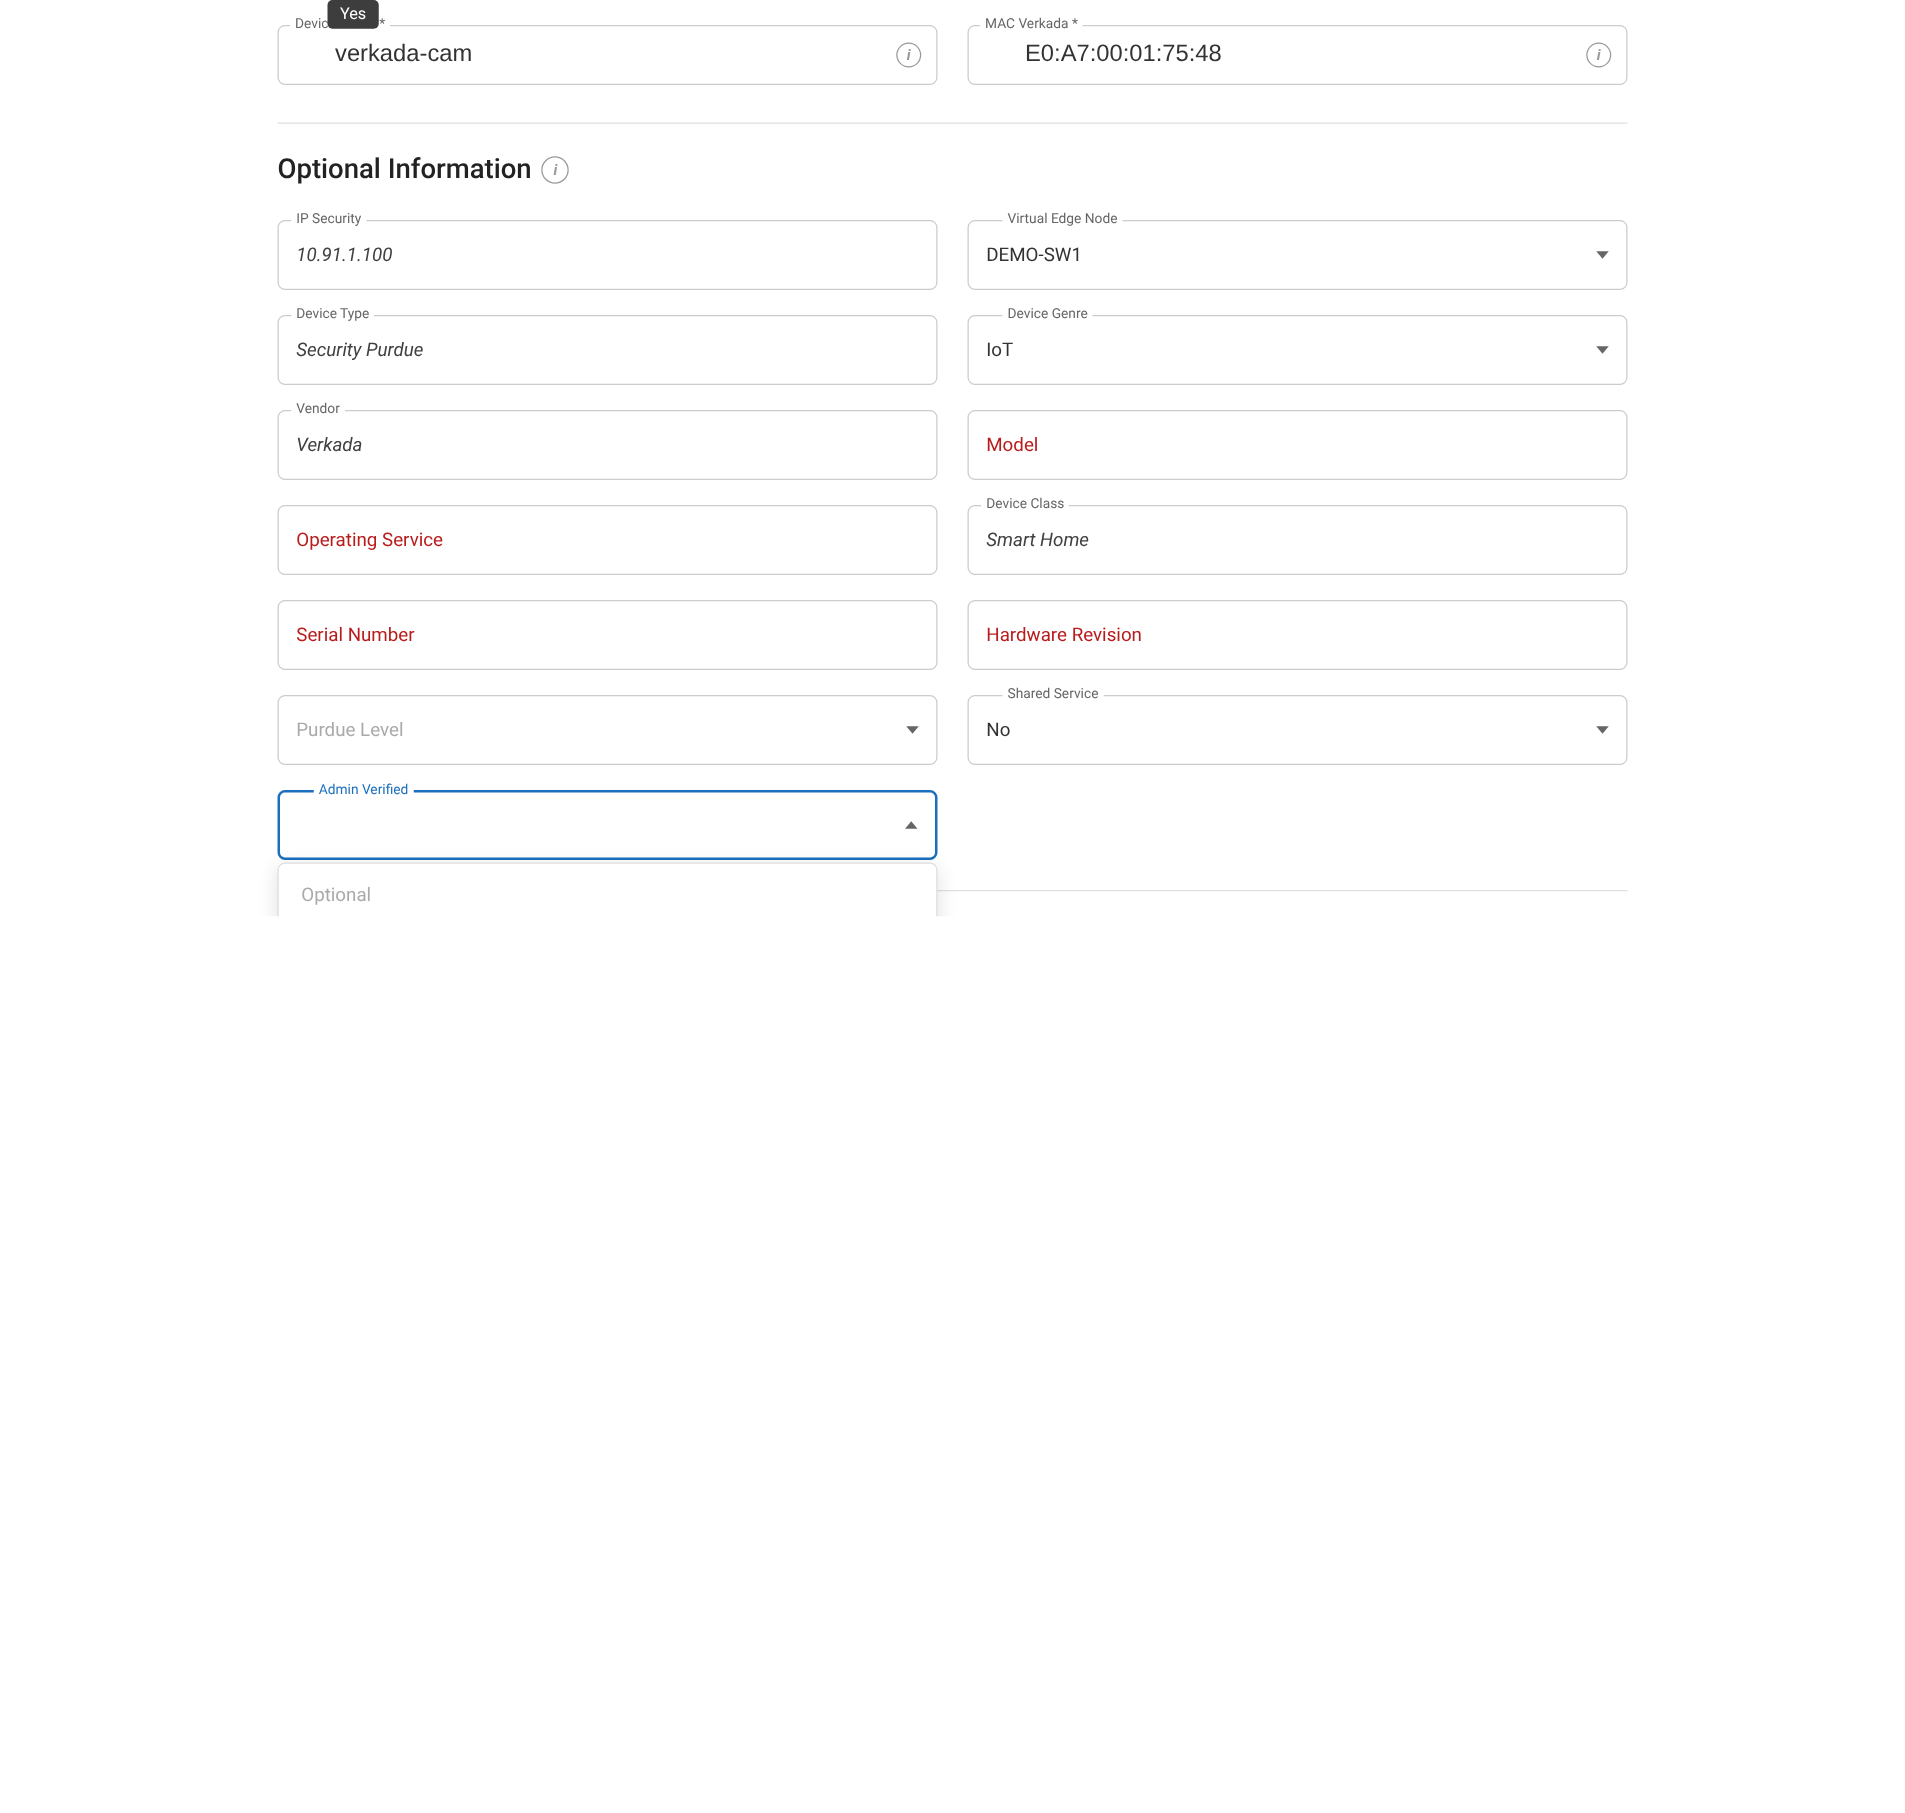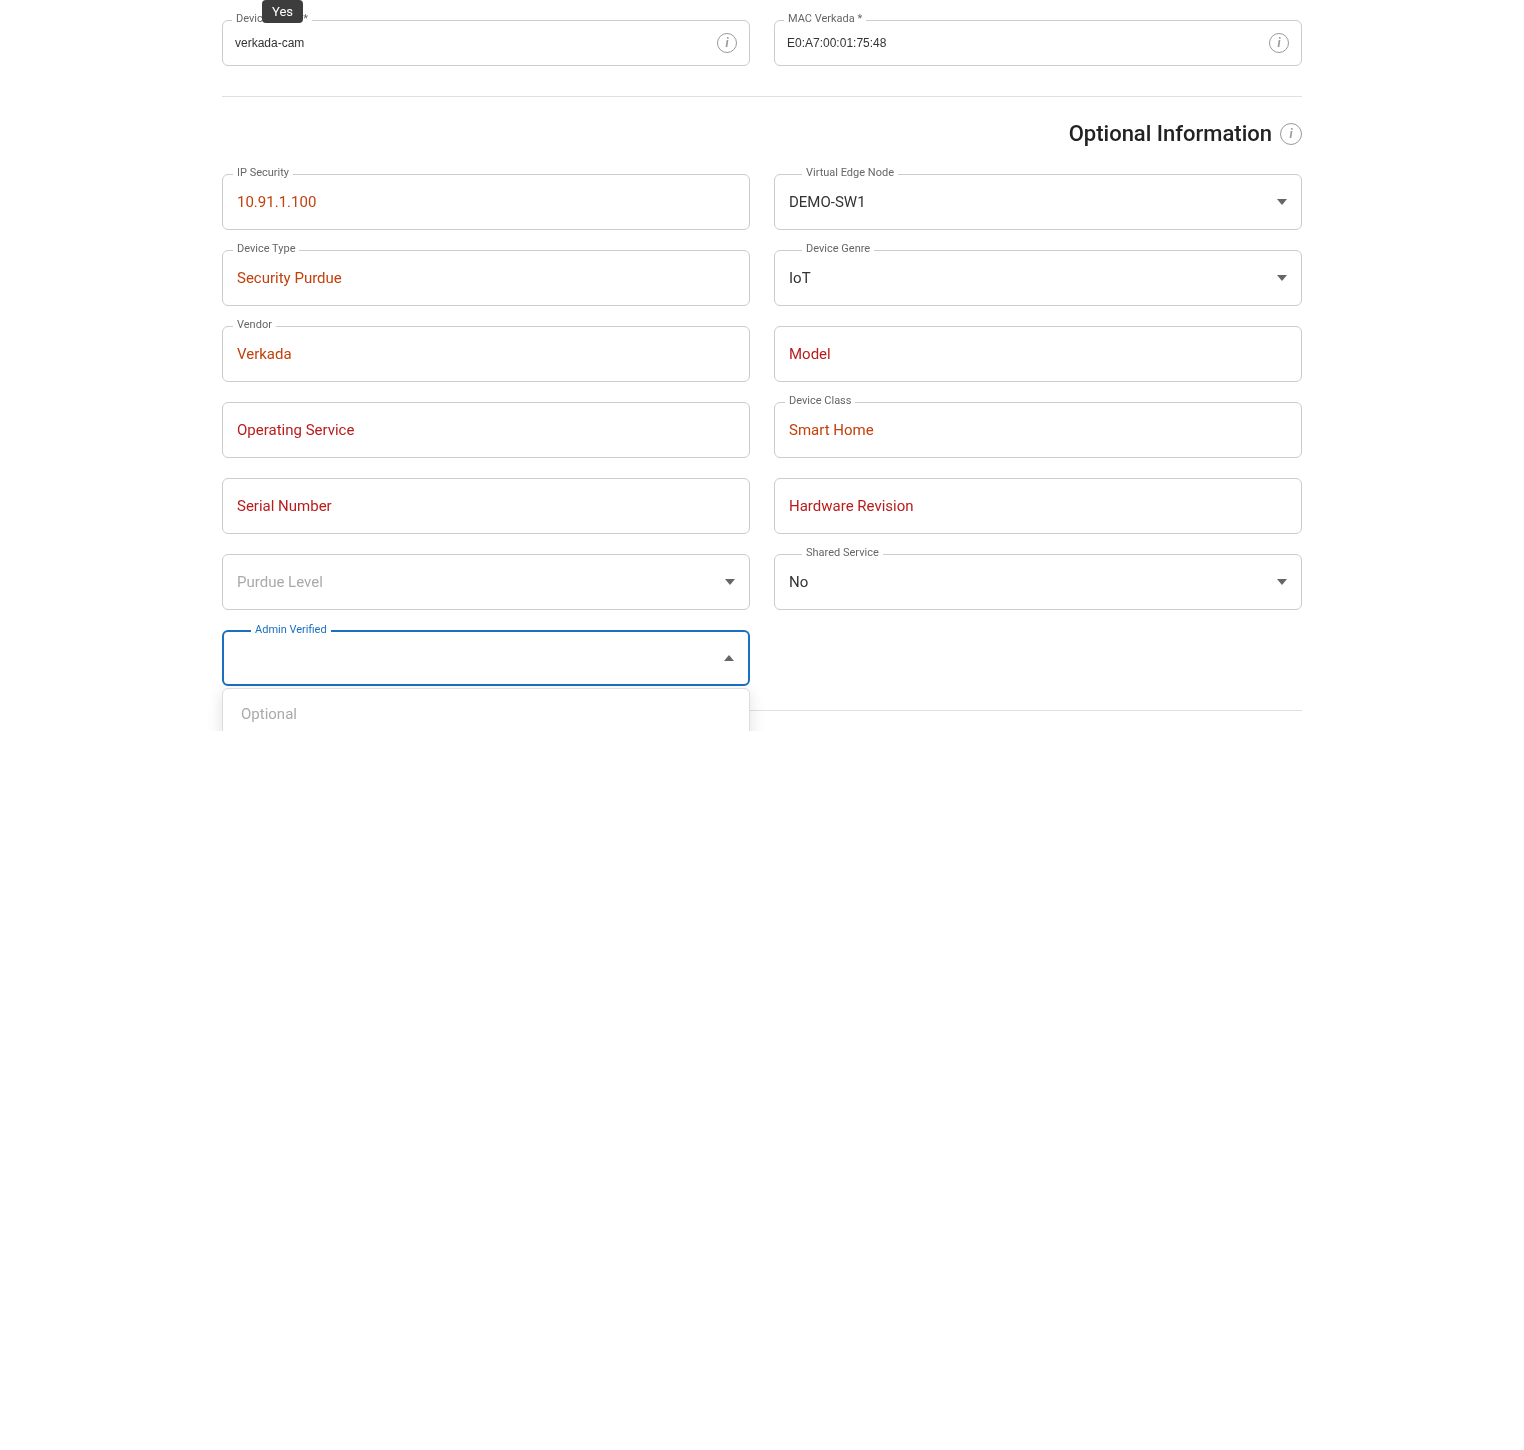--- a/index.html
+++ b/index.html
@@ -60,23 +60,24 @@
       border: 1px solid #ccc;
       border-radius: 6px;
       padding: 12px 12px;
       background: #fff;
     }
 
     .field-input-row input {
       border: none;
       outline: none;
       flex: 1;
-      font-size: 12px;
+      font-size: 19px;
       color: #333;
       background: transparent;
+      margin-left: 33px;
     }
 
     .info-icon {
       width: 20px;
       height: 20px;
       border: 1.5px solid #999;
       border-radius: 50%;
       display: flex;
       align-items: center;
       justify-content: center;
@@ -97,21 +98,20 @@
 
     
     .section-heading {
       display: flex;
       align-items: center;
       gap: 8px;
       font-size: 22px;
       font-weight: 500;
       color: #222;
       margin-bottom: 28px;
-      justify-content: flex-end;
     }
 
     .section-heading .info-icon {
       width: 22px;
       height: 22px;
       font-size: 12px;
     }
 
     
     .fields-grid {
@@ -137,21 +137,22 @@
       top: -9px;
       left: 10px;
       background: #fff;
       padding: 0 4px;
       font-size: 11px;
       color: #666;
     }
 
     .field-box .field-value {
       font-size: 15px;
-      color: #c2410c;
+      color: #404040;
+      font-style: italic;
     }
 
     .field-box .field-placeholder {
       font-size: 15px;
       color: #b91c1c;
     }
 
     
     .field-select {
       position: relative;

